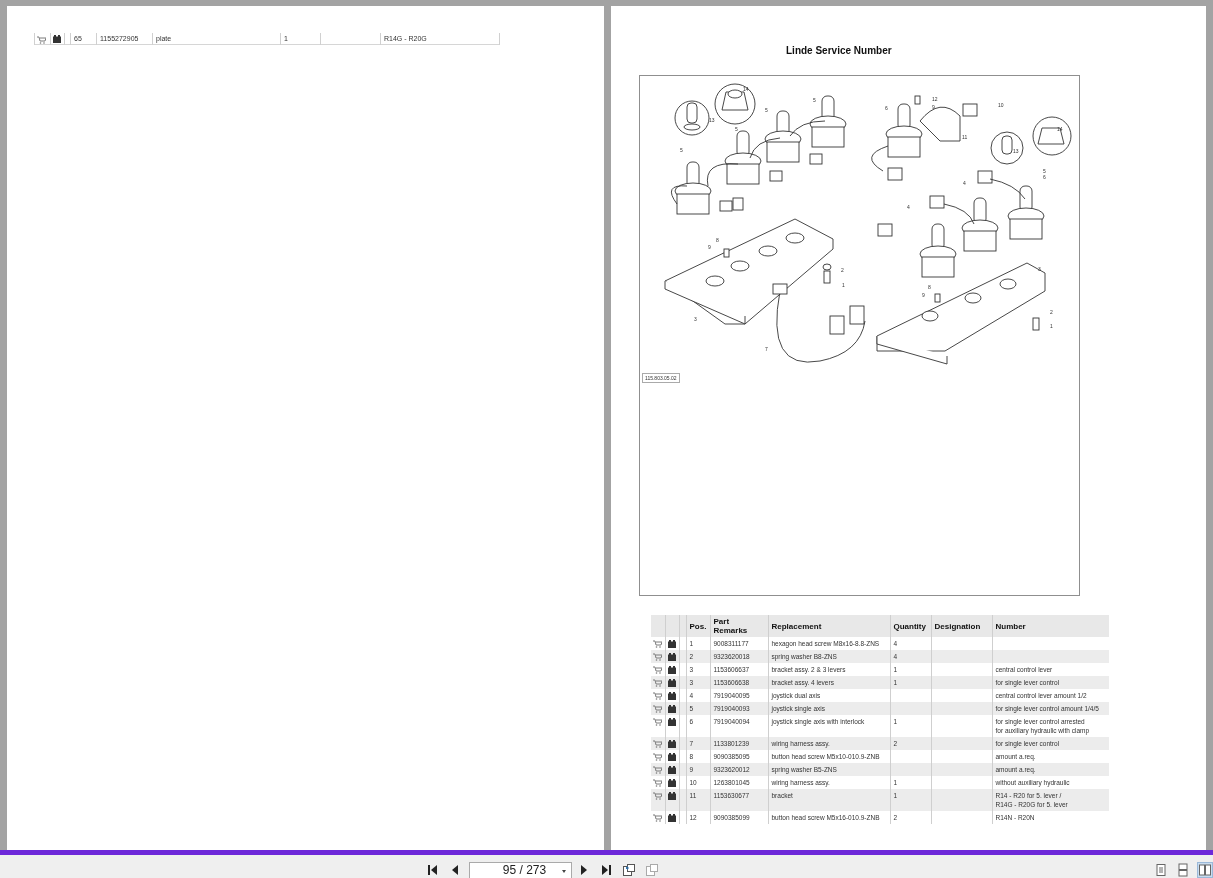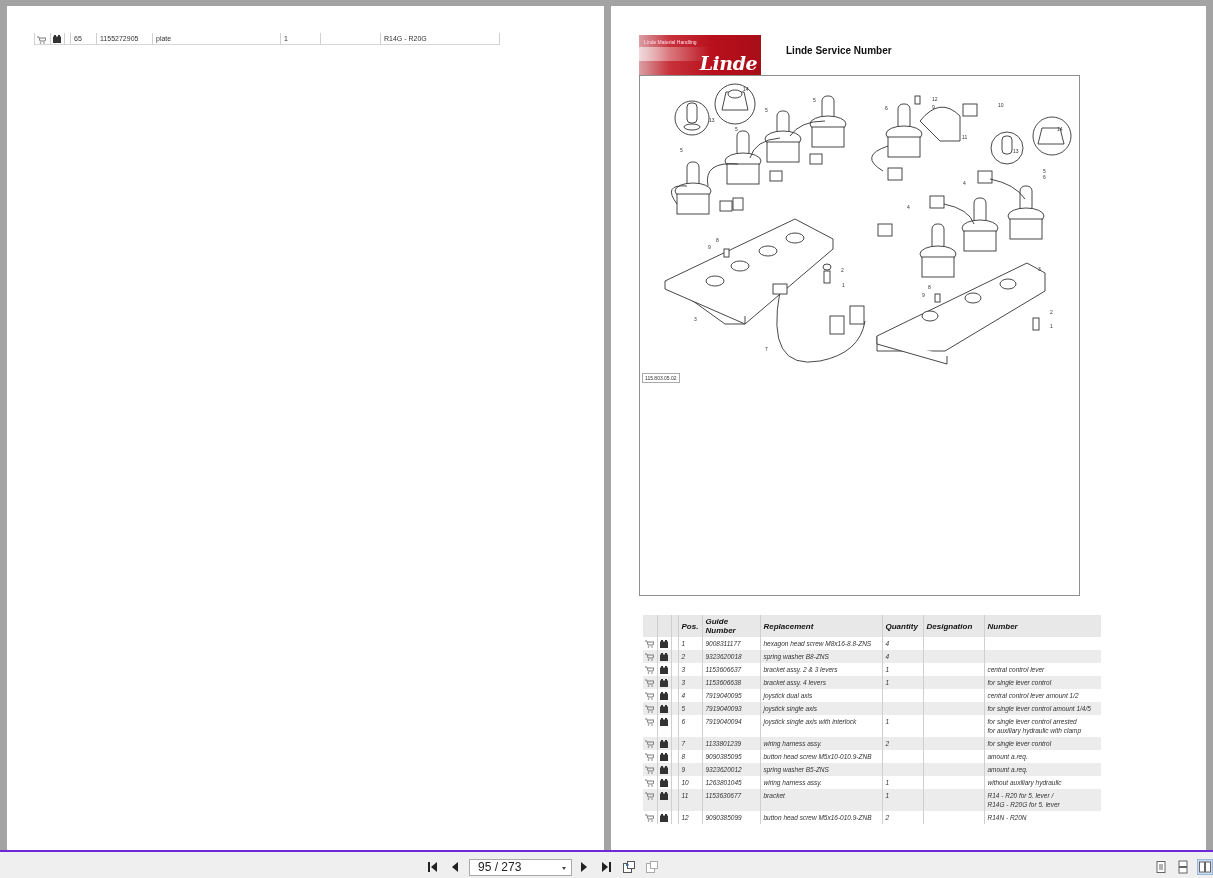--- a/index.html
+++ b/index.html
@@ -27,30 +27,30 @@
   .logo .small { position: absolute; left: 5px; top: 4px; font-size: 5px; color: #fde; white-space: nowrap; }
   .logo .brand { position: absolute; right: 4px; bottom: 2px; font-family: "DejaVu Serif", serif; font-style: italic; font-weight: bold; font-size: 19px; color: #fff; letter-spacing: -0.5px; }
   .guide-title { position: absolute; left: 175px; top: 39px; font-size: 10px; font-weight: bold; color: #111; }
 
   
   .diagram { position: absolute; left: 28px; top: 69px; width: 441px; height: 521px; border: 1px solid #8f8f8f; background: #fff; }
   .diagram svg { position: absolute; left: 0; top: 0; }
   .diagram-id { position: absolute; left: 2px; top: 297px; font-size: 5px; color: #333; border: 1px solid #aaa; padding: 1px 2px; background: #fff; }
 
   
-  .parts { position: absolute; left: 32px; top: 609px; width: 458px; border-collapse: collapse; font-size: 6.5px; color: #333; font-style: italic; }
+  .parts { position: absolute; left: 40px; top: 609px; width: 458px; border-collapse: collapse; font-size: 6.5px; color: #333; }
   .parts th { background: #e8e8e8; font-size: 8px; font-weight: bold; color: #111; text-align: left; padding: 2px 3px; height: 16px; border-left: 1px solid #cfcfcf; }
   .parts td { padding: 2px 3px; height: 13px; vertical-align: top; line-height: 9px; border-left: 1px solid #cfcfcf; }
   .parts tr:nth-child(even) td { background: #ececec; }
   .parts tr.tall td { height: 21px; }
   .parts td.ic { width: 13px; padding: 3px 1px 0 2px; }
   .parts td.ic3 { width: 7px; }
 
   
-  .toolbar { position: absolute; left: 0; top: 850px; width: 1213px; height: 28px; background: #efefef; border-top: 2px solid #6d28d9; }
+  .toolbar { position: absolute; left: 0; top: 850px; width: 1213px; height: 28px; background: #efefef; border-top: 5px solid #6d28d9; text-align: center; }
   .tb-btn { position: absolute; top: 8px; height: 14px; width: 14px; cursor: pointer; }
   .page-select { position: absolute; left: 469px; top: 7px; width: 103px; height: 17px; background: #fff; border: 1px solid #aaa; font-size: 12px; color: #222; padding-left: 8px; line-height: 15px; }
   .page-select .caret { position: absolute; right: 5px; top: 7px; width: 0; height: 0; border-left: 2px solid transparent; border-right: 2px solid transparent; border-top: 3px solid #444; }
   .view-active { background: #c9dcef; border: 1px solid #9bb9d9; }
 </style>
 </head>
 <body>
 
 <div class="viewer">
 
@@ -74,25 +74,20 @@
       <div class="cell" style="width:26px;">65</div>
       <div class="cell" style="width:56px;">1155272905</div>
       <div class="cell" style="width:128px;">plate</div>
       <div class="cell" style="width:40px;">1</div>
       <div class="cell" style="width:60px;"></div>
       <div class="cell" style="width:120px;">R14G - R20G</div>
     </div>
   </div>
 
   <div class="page page-right">
-    <div class="logo">
-      <div class="band"></div>
-      <div class="small">Linde Material Handling</div>
-      <div class="brand">Linde</div>
-    </div>
     <div class="guide-title">Linde Service Number</div>
 
     <div class="diagram">
       <svg width="439" height="519" viewBox="0 0 439 519">
         <g fill="#fff" stroke="#333" stroke-width="0.9">
 
           <circle cx="52" cy="42" r="17"></circle>
           <rect x="47" y="27" width="10" height="20" rx="4"></rect>
           <ellipse cx="52" cy="51" rx="8" ry="3"></ellipse>
 
@@ -220,21 +215,21 @@
       <div class="diagram-id">115.803.05.02</div>
     </div>
 
     <table class="parts">
       <thead>
         <tr>
           <th style="width:14px;border-left:none;"></th>
           <th style="width:14px;"></th>
           <th style="width:7px;"></th>
           <th style="width:24px;">Pos.</th>
-          <th style="width:58px;">Guide Number</th>
+          <th style="width:58px;">Part Remarks</th>
           <th style="width:122px;">Replacement</th>
           <th style="width:41px;">Quantity</th>
           <th style="width:61px;">Designation</th>
           <th>Number</th>
         </tr>
       </thead>
       <tbody id="parts-body">
           <tr>
             <td class="ic" style="border-left:none"><span><svg width="9" height="8" viewBox="0 0 9 8">
                   <path d="M0 1h2l1 4h5l1-3H3" fill="none" stroke="#7a7a7a" stroke-width="1"></path>

